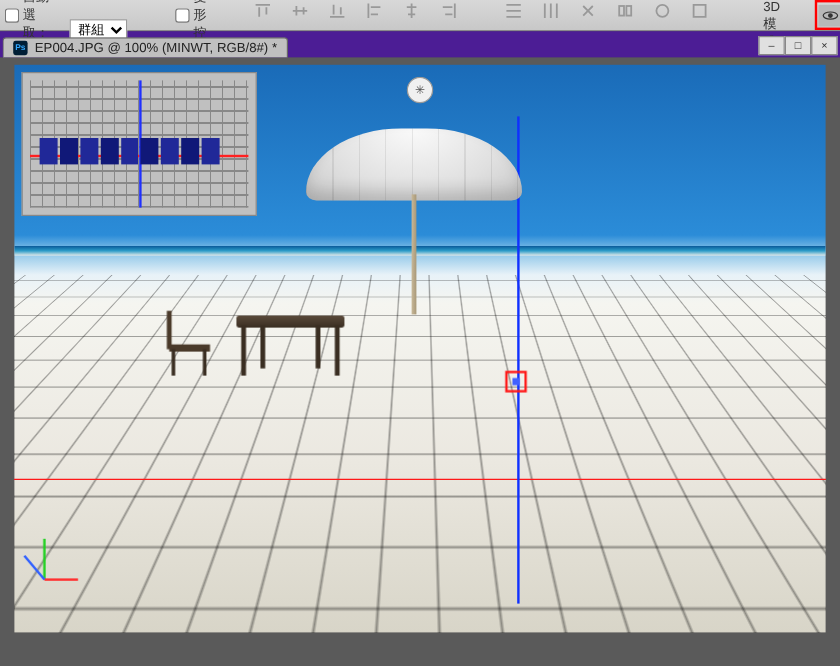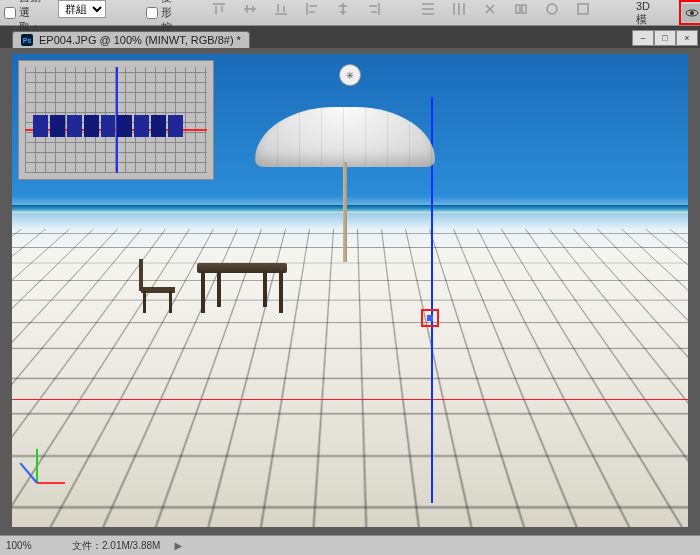--- a/index.html
+++ b/index.html
@@ -2,33 +2,33 @@
 <html><head>
 <meta charset="utf-8">
 <style>
 * { box-sizing: border-box; margin: 0; padding: 0; font-family: "Microsoft YaHei", Arial, sans-serif; }
 body { width: 700px; height: 555px; background: #535353; overflow: hidden; position: relative; }
 
 
 .options-bar { height: 26px; background: linear-gradient(#d8d8d8,#c8c8c8); border-bottom: 1px solid #8a8a8a; display: flex; font-size: 11px; color: #333; padding: 0 4px; gap: 17px; }
 .opt-check { display: flex; align-items: center; gap: 3px; }
 .opt-check input { width: 12px; height: 12px; }
-.opt-select { height: 18px; font-size: 11px; border: 1px solid #9a9a9a; background: #fff; padding: 0 2px; width: 60px; }
+.opt-select { height: 18px; font-size: 11px; border: 1px solid #9a9a9a; background: #fff; padding: 0 2px; width: 60px; margin-top: 16px; }
 .vsep { width: 1px; height: 20px; background: #a8a8a8; margin: 0 3px; }
 .tool-icon { width: 18px; height: 18px; display: flex; align-items: center; justify-content: center; color: #888; font-size: 12px; }
 .tool-icon svg { width: 14px; height: 14px; stroke: #999; fill: none; stroke-width: 1.5; }
 .mode-label { font-size: 11px; color: #333; margin-left: 6px; margin-right: 4px; }
 .mode-group { display: flex; align-items: center; border: 2px solid #ff0000; padding: 1px; gap: 1px; }
 .mode-btn { width: 20px; height: 18px; display: flex; align-items: center; justify-content: center; background: #d0d0d0; }
 .mode-btn.active { background: #b8b8b8; }
 .mode-btn svg { width: 14px; height: 14px; }
 .after-group { display: flex; gap: 2px; align-items: center; margin-left: 4px; }
 
 
-.doc-tabs { height: 22px; background: #404040; display: flex; align-items: flex-end; padding-left: 12px; }
+.doc-tabs { height: 22px; background: #4c1d95; display: flex; align-items: flex-end; padding-left: 2px; }
 .doc-tab { background: #c0c0c0; border: 1px solid #666; border-bottom: none; padding: 2px 8px; font-size: 11px; color: #222; display: flex; align-items: center; gap: 6px; border-radius: 3px 3px 0 0; }
 .doc-tab .ps-icon { width: 12px; height: 12px; background: #001e36; color: #31a8ff; font-size: 7px; font-weight: bold; display: flex; align-items: center; justify-content: center; border-radius: 2px; }
 
 
 .doc-window { position: absolute; top: 48px; left: 0; right: 0; bottom: 0; background: #5a5a5a; }
 .win-controls { position: absolute; top: -22px; right: 2px; display: flex; gap: 0; }
 .win-btn { width: 22px; height: 16px; background: #e0e0e0; border: 1px solid #888; display: flex; align-items: center; justify-content: center; font-size: 9px; color: #333; }
 
 
 .canvas-wrap { position: absolute; top: 6px; left: 12px; right: 12px; bottom: 28px; background: #5a5a5a; }
@@ -275,18 +275,13 @@
             <div></div>
             <div></div>
             <div></div>
             <div></div>
         </div>
       </div>
 
     </div>
   </div>
 
-  <div class="status">
-    <span class="zoom">100%</span>
-    <span>文件：2.01M/3.88M</span>
-    <span class="arrow">▶</span>
-  </div>
 </div>
 
 </body></html>

